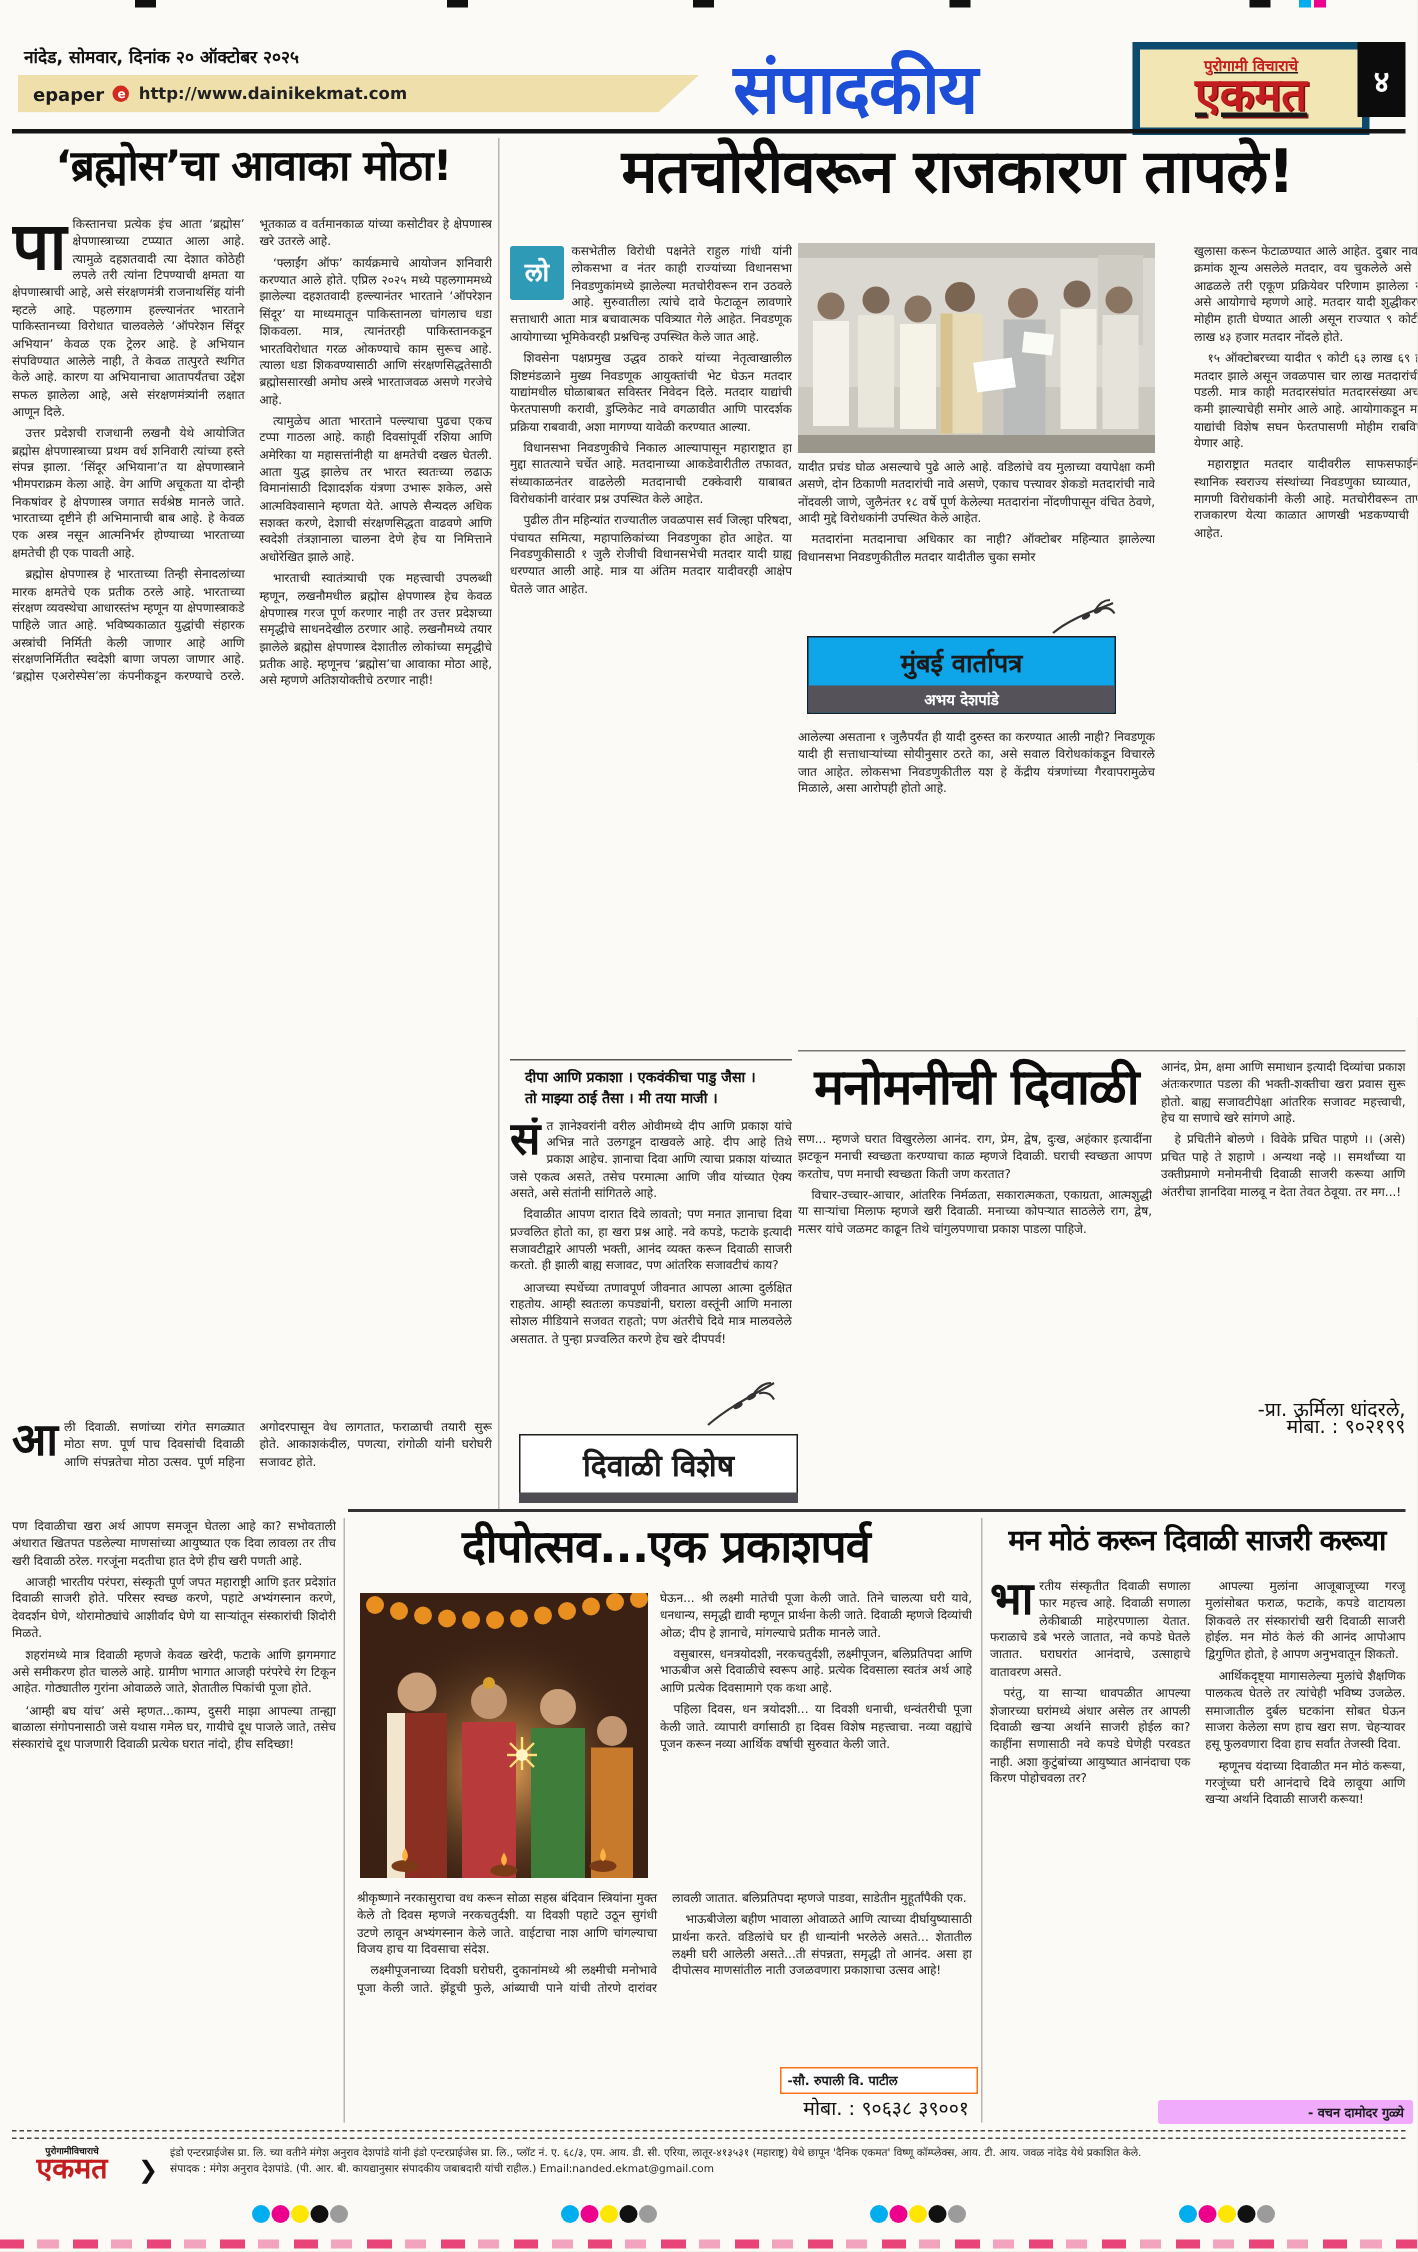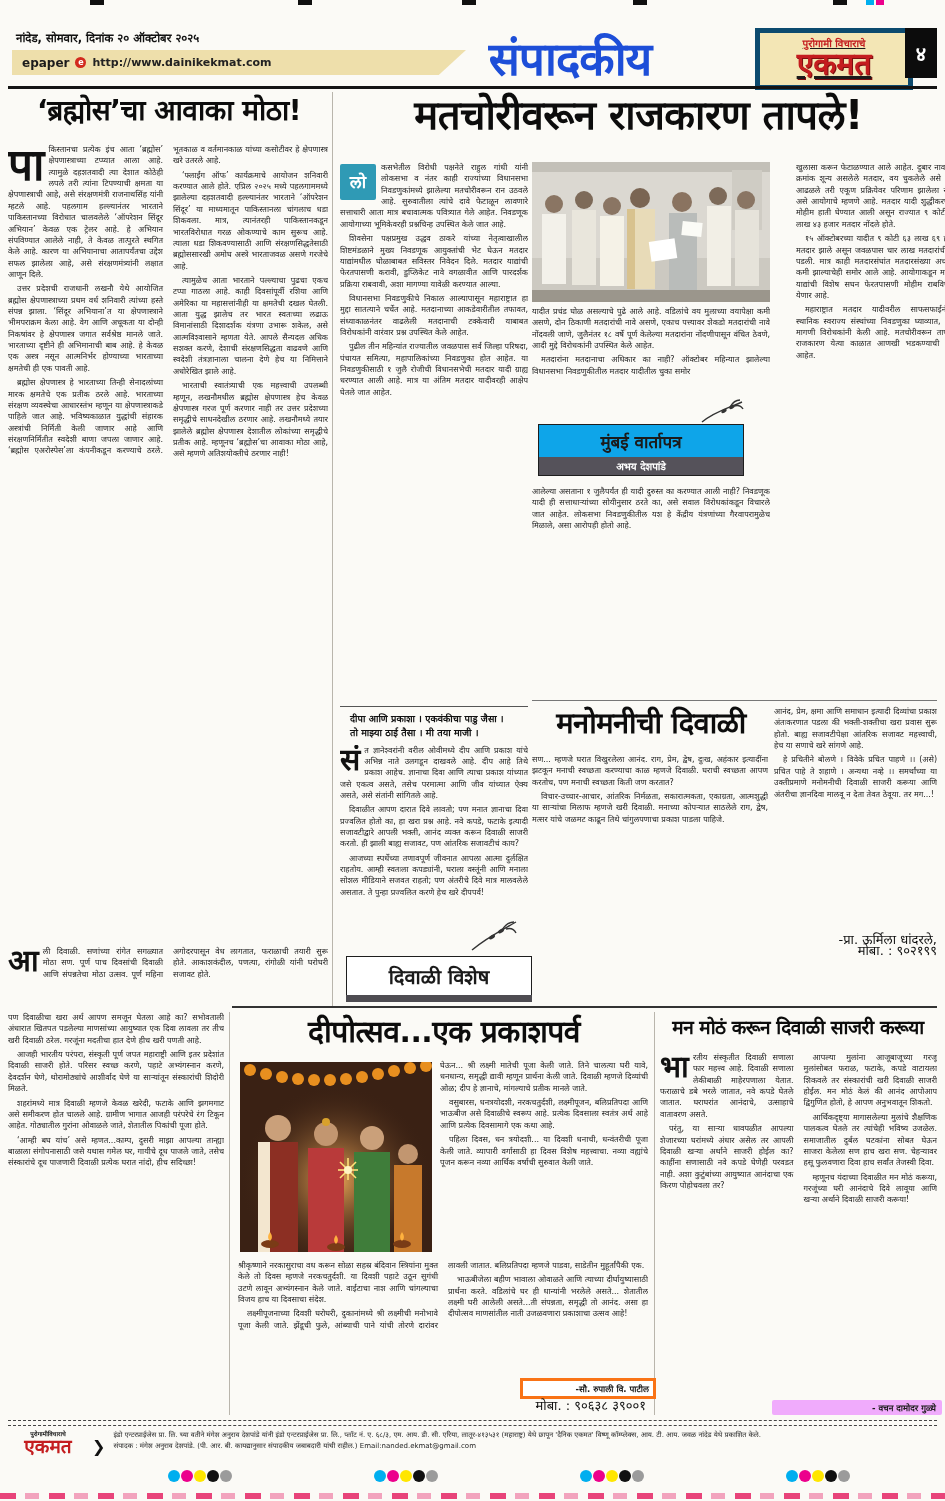--- a/index.html
+++ b/index.html
@@ -35,21 +35,21 @@
            display:flex;align-items:center;justify-content:center;font-size:17px;font-weight:bold;border-radius:2px;}
   
   .titlebox{background:#0ea5e9;border:1.5px solid #1e1e1e;text-align:center;}
   .titlebox .t{font-size:17px;font-weight:bold;padding:5px 0 4px;}
   .titlebox .bar{background:#55525a;color:#fff;font-size:10px;font-weight:bold;padding:2px 0;}
   .vbox{background:#fff;border:1.5px solid #1e1e1e;text-align:center;}
   .vbox .t{font-size:20px;font-weight:bold;padding:6px 0 5px;}
   .vbox .shadowbar{height:7px;background:#4e4c52;margin:0 -1px -1px -1px;}
   .verse{font-weight:bold;font-size:9.5px;line-height:1.5;padding:5px 2px 4px 10px;color:#111;}
   .authorline{font-size:13px;font-weight:normal;text-align:right;color:#111;}
-  .authorbox{border:3px solid #f97316;background:#fff;font-size:8.5px;font-weight:bold;text-align:right;padding:2px 4px;}
+  .authorbox{border:1px solid #f97316;background:#fff;font-size:8.5px;font-weight:bold;text-align:left;padding:2px 4px;}
   .authorchip{background:#f0abfc;font-size:8.5px;font-weight:bold;text-align:right;padding:2px 6px;border-radius:2px;}
   
   .imprint{font-size:7px;line-height:1.5;color:#222;}
   .flogo-tag{font-size:6px;font-weight:bold;color:#111;}
   .flogo-brand{font-size:19px;font-weight:bold;color:#c41d1f;font-family:"DejaVu Serif",serif;line-height:.9;}
   .cmyk{display:flex;gap:1px;}
   .cmyk i{width:12px;height:12px;border-radius:50%;display:inline-block;}
   .regmark{background:#101010;height:5px;}
   .bottomstrip{background:repeating-linear-gradient(90deg,#e8447a 0 16px,rgba(0,0,0,0) 16px 25px,
                #f2a3bd 25px 39px,rgba(0,0,0,0) 39px 49px);}
@@ -169,21 +169,21 @@
     </div>
     <div class="art" style="height:180px;">
       <span class="dropcap sm">सं</span>
       <p style="text-indent:0;">त ज्ञानेश्वरांनी वरील ओवीमध्ये दीप आणि प्रकाश यांचे अभिन्न नाते उलगडून दाखवले आहे. दीप आहे तिथे प्रकाश आहेच. ज्ञानाचा दिवा आणि त्याचा प्रकाश यांच्यात जसे एकत्व असते, तसेच परमात्मा आणि जीव यांच्यात ऐक्य असते, असे संतांनी सांगितले आहे.</p>
       <p>दिवाळीत आपण दारात दिवे लावतो; पण मनात ज्ञानाचा दिवा प्रज्वलित होतो का, हा खरा प्रश्न आहे. नवे कपडे, फटाके इत्यादी सजावटीद्वारे आपली भक्ती, आनंद व्यक्त करून दिवाळी साजरी करतो. ही झाली बाह्य सजावट, पण आंतरिक सजावटीचं काय?</p>
       <p>आजच्या स्पर्धेच्या तणावपूर्ण जीवनात आपला आत्मा दुर्लक्षित राहतोय. आम्ही स्वतःला कपड्यांनी, घराला वस्तूंनी आणि मनाला सोशल मीडियाने सजवत राहतो; पण अंतरीचे दिवे मात्र मालवलेले असतात. ते पुन्हा प्रज्वलित करणे हेच खरे दीपपर्व!</p>
     </div>
   </div>
 
   <div class="abs" style="left:532px;top:700px;width:405px;border-top:1px solid #777;"></div>
-  <div class="abs hl" style="left:532px;top:708px;width:238px;font-size:29px;">मनोमनीची दिवाळी</div>
+  <div class="abs hl" style="left:532px;top:708px;width:238px;font-size:33px;">मनोमनीची दिवाळी</div>
   <div class="abs art" style="left:532px;top:754px;width:236px;height:198px;">
     <p style="text-indent:0;">सण... म्हणजे घरात विखुरलेला आनंद. राग, प्रेम, द्वेष, दुःख, अहंकार इत्यादींना झटकून मनाची स्वच्छता करण्याचा काळ म्हणजे दिवाळी. घराची स्वच्छता आपण करतोच, पण मनाची स्वच्छता किती जण करतात?</p>
     <p>विचार-उच्चार-आचार, आंतरिक निर्मळता, सकारात्मकता, एकाग्रता, आत्मशुद्धी या साऱ्यांचा मिलाफ म्हणजे खरी दिवाळी. मनाच्या कोपऱ्यात साठलेले राग, द्वेष, मत्सर यांचे जळमट काढून तिथे चांगुलपणाचा प्रकाश पाडला पाहिजे.</p>
   </div>
   <div class="abs art" style="left:774px;top:706px;width:163px;height:222px;">
     <p style="text-indent:0;">आनंद, प्रेम, क्षमा आणि समाधान इत्यादी दिव्यांचा प्रकाश अंतःकरणात पडला की भक्ती-शक्तीचा खरा प्रवास सुरू होतो. बाह्य सजावटीपेक्षा आंतरिक सजावट महत्त्वाची, हेच या सणाचे खरे सांगणे आहे.</p>
     <p>हे प्रचितीने बोलणे । विवेके प्रचित पाहणे ।। (असे) प्रचित पाहे ते शहाणे । अन्यथा नव्हे ।। समर्थांच्या या उक्तीप्रमाणे मनोमनीची दिवाळी साजरी करूया आणि अंतरीचा ज्ञानदिवा मालवू न देता तेवत ठेवूया. तर मग...!</p>
   </div>
   <div class="abs authorline" style="left:790px;top:930px;width:147px;">-प्रा. ऊर्मिला धांदरले,</div>
   <div class="abs authorline" style="left:790px;top:941px;width:147px;">मोबा. : ९०२१९९</div>

